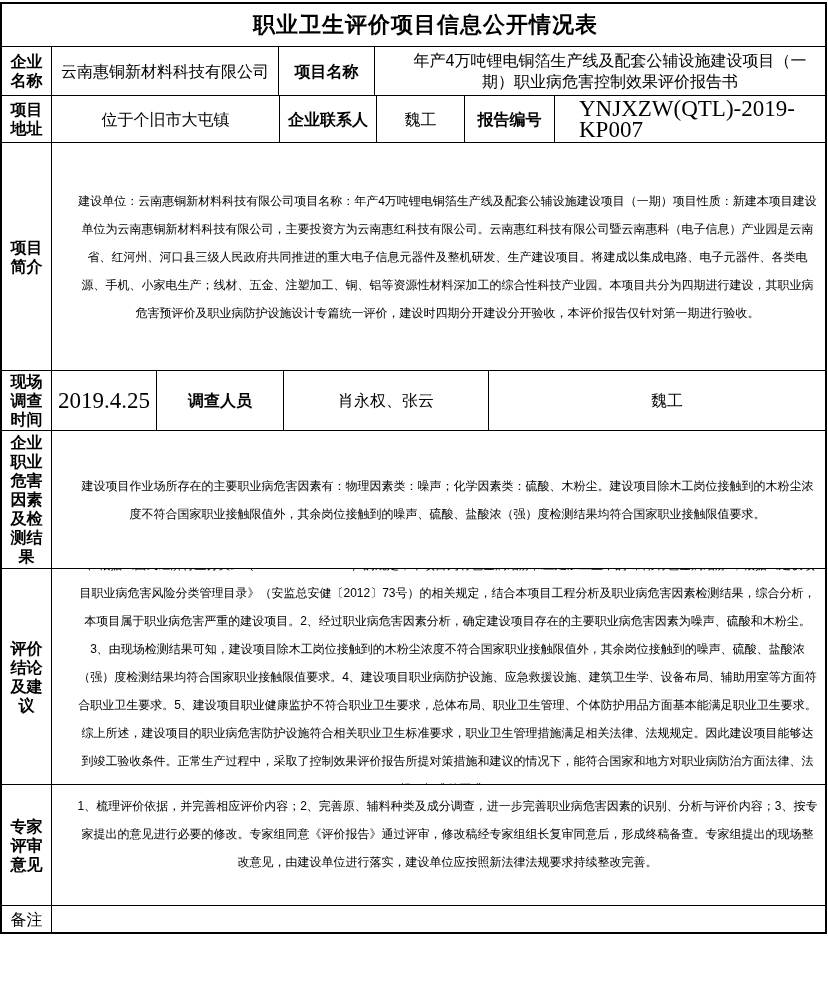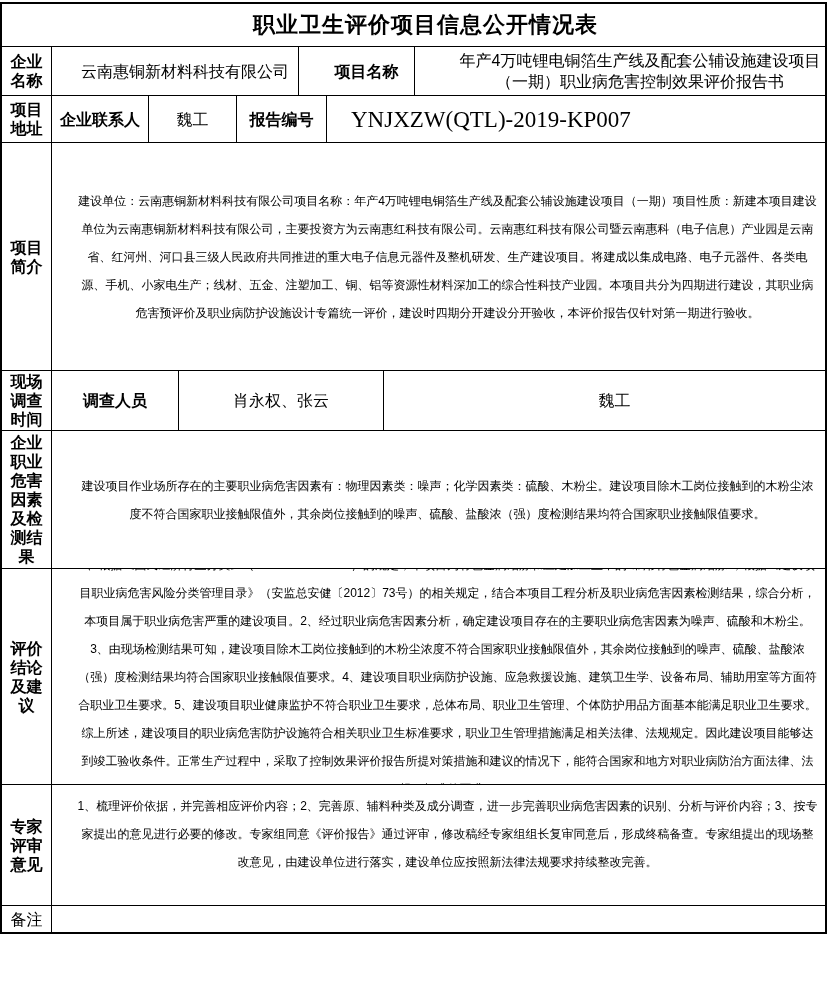--- a/index.html
+++ b/index.html
@@ -30,21 +30,21 @@
   .w88 { width: 88px; flex: none; }
   .w90 { width: 90px; flex: none; }
   .w105 { width: 105px; flex: none; }
   .w127 { width: 127px; flex: none; }
   .w205 { width: 205px; flex: none; }
   .w103 { width: 103px; flex: none; }
   .w440 { width: 438px; flex: none; }
   .w100 { width: 100px; flex: none; }
   
   .h43 { height: 43px; flex: none; }
-  .h49 { height: 49px; flex: none; gap: 20px; }
+  .h49 { height: 49px; flex: none; }
   .h47 { height: 47px; flex: none; }
   .h228 { height: 228px; flex: none; }
   .h60 { height: 60px; flex: none; }
   .h61 { height: 61px; flex: none; }
   .h138 { height: 138px; flex: none; }
   .h216 { height: 216px; flex: none; }
   .h121 { height: 121px; flex: none; }
   .h26 { height: 26px; flex: none; }
 </style>
 </head>
@@ -58,33 +58,35 @@
 
   <div class="row h49">
     <div class="cell label w50">企业名称</div>
     <div class="cell val w227">云南惠铜新材料科技有限公司</div>
     <div class="cell label w96">项目名称</div>
     <div class="cell val">年产4万吨锂电铜箔生产线及配套公辅设施建设项目（一期）职业病危害控制效果评价报告书</div>
   </div>
 
   <div class="row h47">
     <div class="cell label w50">项目地址</div>
+    <div class="cell val w228">位于个旧市大屯镇</div>
     <div class="cell label w97">企业联系人</div>
     <div class="cell val w88">魏工</div>
     <div class="cell label w90">报告编号</div>
     <div class="cell val num left">YNJXZW(QTL)-2019-KP007</div>
   </div>
 
   <div class="row h228">
     <div class="cell label w50">项目简介</div>
     <div class="cell para">建设单位：云南惠铜新材料科技有限公司项目名称：年产4万吨锂电铜箔生产线及配套公辅设施建设项目（一期）项目性质：新建本项目建设单位为云南惠铜新材料科技有限公司，主要投资方为云南惠红科技有限公司。云南惠红科技有限公司暨云南惠科（电子信息）产业园是云南省、红河州、河口县三级人民政府共同推进的重大电子信息元器件及整机研发、生产建设项目。将建成以集成电路、电子元器件、各类电源、手机、小家电生产；线材、五金、注塑加工、铜、铝等资源性材料深加工的综合性科技产业园。本项目共分为四期进行建设，其职业病危害预评价及职业病防护设施设计专篇统一评价，建设时四期分开建设分开验收，本评价报告仅针对第一期进行验收。</div>
   </div>
 
   <div class="row h60">
     <div class="cell label w50">现场调查时间</div>
+    <div class="cell val num w105">2019.4.25</div>
     <div class="cell label w127">调查人员</div>
     <div class="cell val w205">肖永权、张云</div>
     <div class="cell val">魏工</div>
   </div>
 
 
   <div class="row h138">
     <div class="cell label w50">企业职业危害因素及检测结果</div>
     <div class="cell para">建设项目作业场所存在的主要职业病危害因素有：物理因素类：噪声；化学因素类：硫酸、木粉尘。建设项目除木工岗位接触到的木粉尘浓度不符合国家职业接触限值外，其余岗位接触到的噪声、硫酸、盐酸浓（强）度检测结果均符合国家职业接触限值要求。</div>
   </div>

